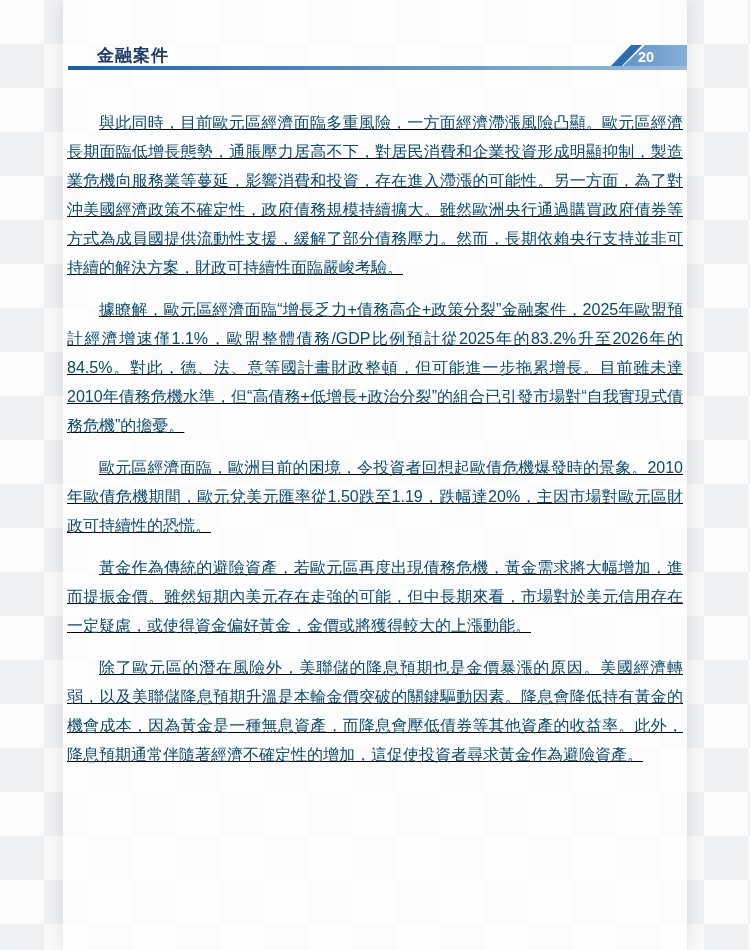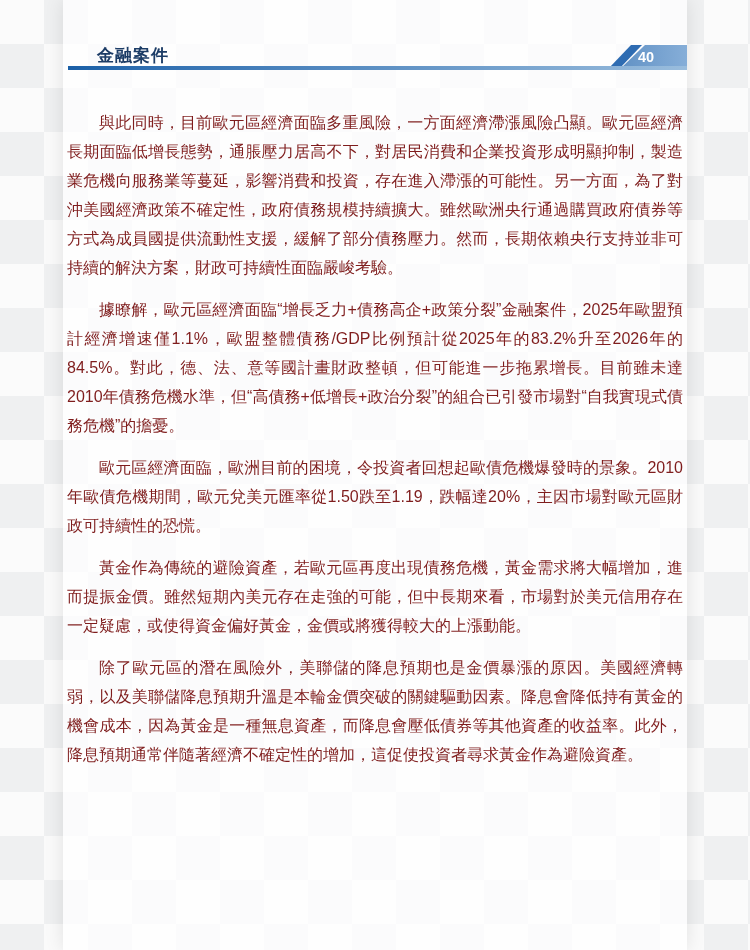--- a/index.html
+++ b/index.html
@@ -24,20 +24,21 @@
   }
   
   .page {
     position: absolute;
     left: 63px;
     top: 0;
     width: 624px;
     height: 950px;
     background: rgba(255, 255, 255, 0.74);
     box-shadow: 0 0 18px rgba(0, 0, 0, 0.10);
+    text-decoration: underline;
   }
   .page-header {
     position: relative;
     height: 72px;
   }
   .header-title {
     position: absolute;
     left: 34px;
     top: 44px;
     font-size: 17px;
@@ -86,37 +87,37 @@
     font-size: 14.5px;
   }
   .doc-body {
     padding: 36px 4px 0 4px;
   }
   .doc-body p {
     margin: 0 0 13px 0;
     text-indent: 2em;
     font-size: 16px;
     line-height: 29px;
-    color: #7f1d1d;
+    color: #0c4a6e;
     text-align: justify;
   }
 </style>
 </head>
 <body>
 
 <div class="bg-pattern"></div>
 
 <div class="page">
 
   <div class="page-header">
     <div class="header-title">金融案件</div>
 
     <div class="page-badge">
       <div class="badge-stripe"></div>
-      <div class="badge-plate">40</div>
+      <div class="badge-plate">20</div>
     </div>
 
     <div class="header-rule"></div>
   </div>
 
   <div class="doc-body">
     <p>與此同時，目前歐元區經濟面臨多重風險，一方面經濟滯漲風險凸顯。歐元區經濟長期面臨低增長態勢，通脹壓力居高不下，對居民消費和企業投資形成明顯抑制，製造業危機向服務業等蔓延，影響消費和投資，存在進入滯漲的可能性。另一方面，為了對沖美國經濟政策不確定性，政府債務規模持續擴大。雖然歐洲央行通過購買政府債券等方式為成員國提供流動性支援，緩解了部分債務壓力。然而，長期依賴央行支持並非可持續的解決方案，財政可持續性面臨嚴峻考驗。</p>
     <p>據瞭解，歐元區經濟面臨“增長乏力+債務高企+政策分裂”金融案件，2025年歐盟預計經濟增速僅1.1%，歐盟整體債務/GDP比例預計從2025年的83.2%升至2026年的84.5%。對此，德、法、意等國計畫財政整頓，但可能進一步拖累增長。目前雖未達2010年債務危機水準，但“高債務+低增長+政治分裂”的組合已引發市場對“自我實現式債務危機”的擔憂。</p>
     <p>歐元區經濟面臨，歐洲目前的困境，令投資者回想起歐債危機爆發時的景象。2010年歐債危機期間，歐元兌美元匯率從1.50跌至1.19，跌幅達20%，主因市場對歐元區財政可持續性的恐慌。</p>
     <p>黃金作為傳統的避險資產，若歐元區再度出現債務危機，黃金需求將大幅增加，進而提振金價。雖然短期內美元存在走強的可能，但中長期來看，市場對於美元信用存在一定疑慮，或使得資金偏好黃金，金價或將獲得較大的上漲動能。</p>

